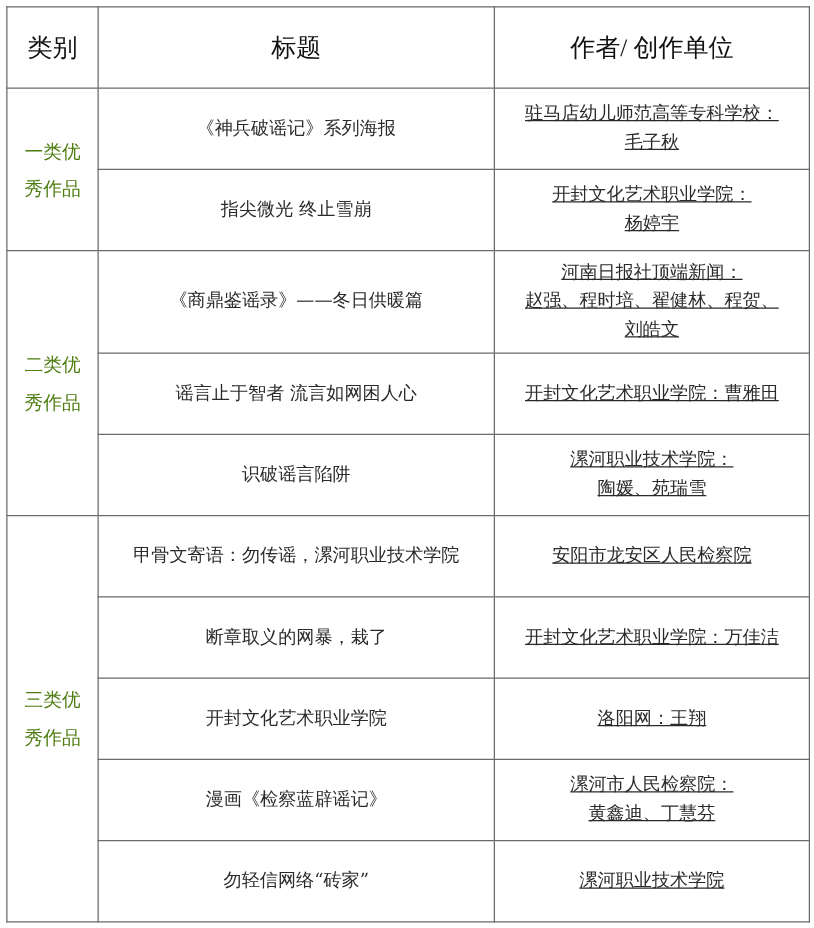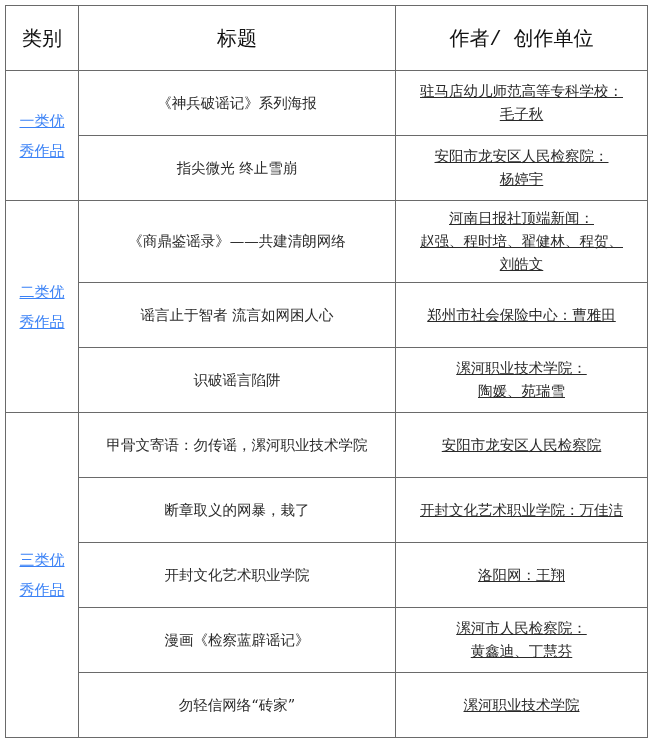--- a/index.html
+++ b/index.html
@@ -11,25 +11,25 @@
   }
   table.awards td, table.awards th {
     border: 1.3px solid #6a6a6a;
     text-align: center; vertical-align: middle;
     padding: 0 4px; box-sizing: border-box;
   }
   col.c1 { width: 73px; }
   col.c2 { width: 317px; }
   col.c3 { width: 252px; }
   th {
-    font-family: Liberation Mono, monospace;
+    font-family: Liberation Serif, serif;
     font-weight: normal; font-size: 20px; color: #111; height: 65px;
   }
   td { font-size: 14.5px; line-height: 23px; }
-  td.cat { font-size: 15px; line-height: 30px; padding: 0 6px; color: #3b82f6; text-decoration: underline; }
+  td.cat { font-size: 15px; line-height: 30px; padding: 0 6px; color: #4d7c0f; }
   td.cat span { display: block; }
   tr.r65 td { height: 65px; }
   tr.r82 td { height: 82px; text-align: center; }
   td.author span { display: block; text-decoration: underline; }
 </style>
 </head>
 <body>
 
 <table class="awards">
   <colgroup>
@@ -53,41 +53,41 @@
       </td>
       <td>《神兵破谣记》系列海报</td>
       <td class="author">
         <span>驻马店幼儿师范高等专科学校：</span>
         <span>毛子秋</span>
       </td>
     </tr>
     <tr class="r65">
       <td>指尖微光 终止雪崩</td>
       <td class="author">
-        <span>安阳市龙安区人民检察院：</span>
+        <span>开封文化艺术职业学院：</span>
         <span>杨婷宇</span>
       </td>
     </tr>
 
     <tr class="r82">
       <td class="cat" rowspan="3">
         <span>二类优</span>
         <span>秀作品</span>
       </td>
-      <td>《商鼎鉴谣录》——共建清朗网络</td>
+      <td>《商鼎鉴谣录》——冬日供暖篇</td>
       <td class="author">
         <span>河南日报社顶端新闻：</span>
         <span>赵强、程时培、翟健林、程贺、</span>
         <span>刘皓文</span>
       </td>
     </tr>
     <tr class="r65">
       <td>谣言止于智者 流言如网困人心</td>
       <td class="author">
-        <span>郑州市社会保险中心：曹雅田</span>
+        <span>开封文化艺术职业学院：曹雅田</span>
       </td>
     </tr>
     <tr class="r65">
       <td>识破谣言陷阱</td>
       <td class="author">
         <span>漯河职业技术学院：</span>
         <span>陶媛、苑瑞雪</span>
       </td>
     </tr>
 

